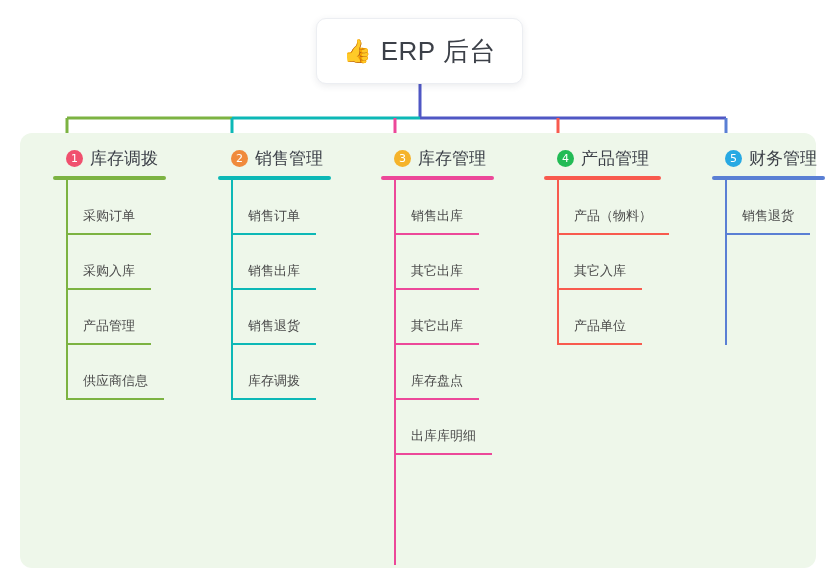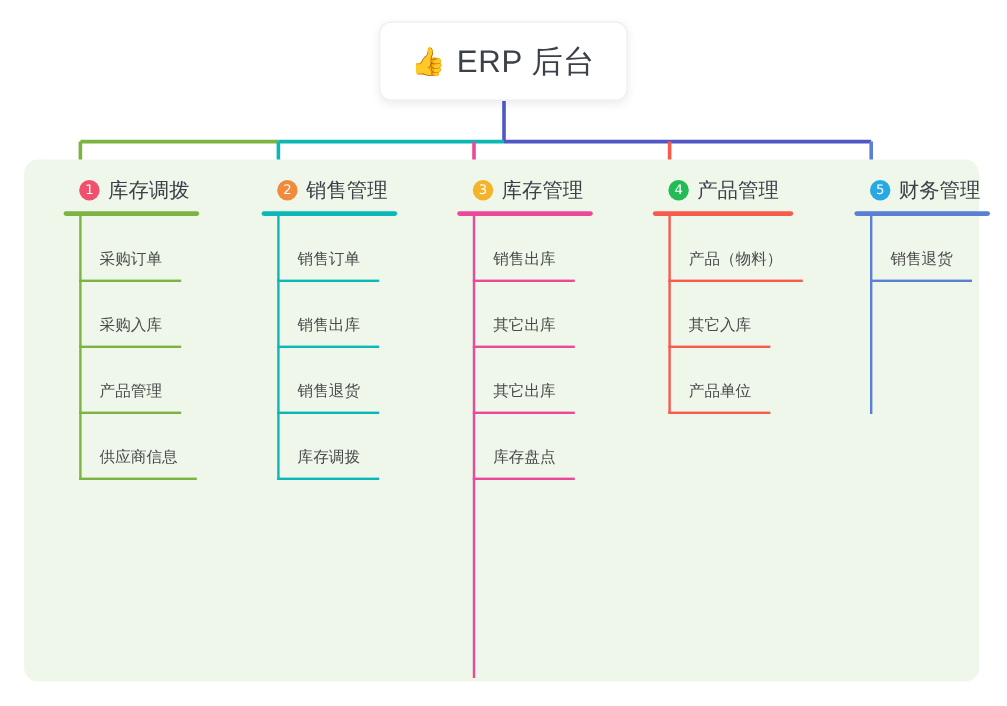--- a/index.html
+++ b/index.html
@@ -231,20 +231,24 @@
           <div class="item-rule" style="background: rgb(236, 72, 153); width: 85px;"></div>
         </div>
         <div class="item">
           <span class="item-label">其它出库</span>
           <div class="item-rule" style="background: rgb(236, 72, 153); width: 85px;"></div>
         </div>
         <div class="item">
           <span class="item-label">库存盘点</span>
           <div class="item-rule" style="background: rgb(236, 72, 153); width: 85px;"></div>
         </div>
+        <div class="item">
+          <span class="item-label">出库库明细</span>
+          <div class="item-rule" style="background: rgb(236, 72, 153); width: 98px;"></div>
+        </div>
       </div>
     </div>
   <div class="column" id="col-3" style="top: 12px;">
       <div class="col-header">
         <span class="badge" style="background: rgb(34, 187, 85);">4</span>
         <span class="col-title">产品管理</span>
       </div>
       <div class="header-rule" style="background: rgb(248, 90, 78); width: 117px;"></div>
       <div class="items">
         <div class="spine" style="background: rgb(248, 90, 78); height: 165px;"></div>

